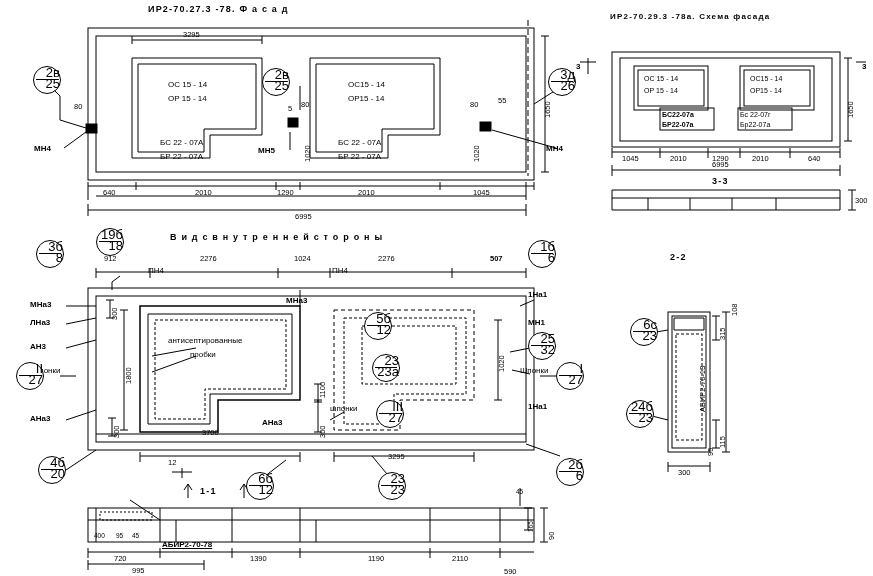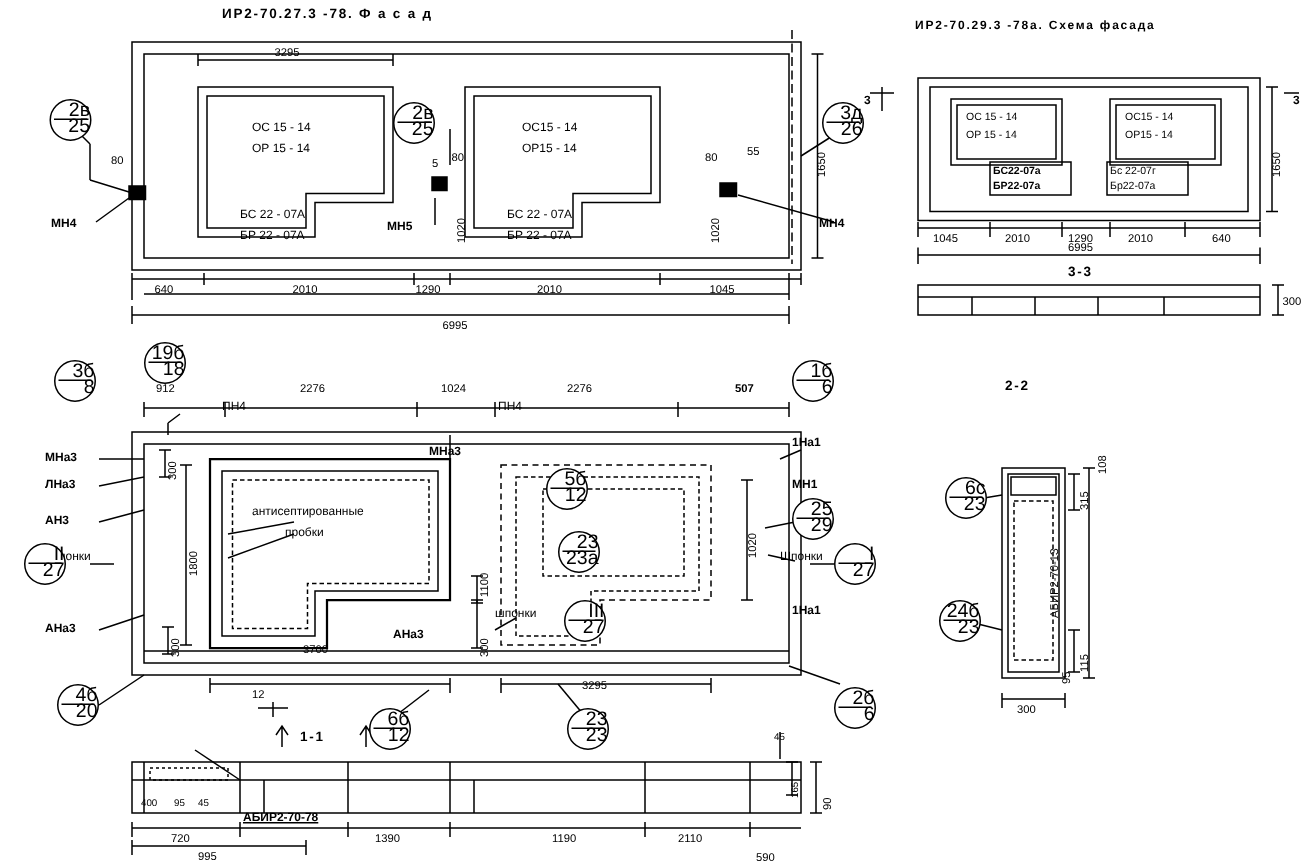--- a/index.html
+++ b/index.html
@@ -146,20 +146,21 @@
       <path d="M130 500 L160 520"></path>
       <path d="M520 488 L520 506"></path>
 
       <path d="M188 484 L188 498 M184 490 L188 484 L192 490"></path>
       <path d="M244 484 L244 498 M240 490 L244 484 L248 490"></path>
     </g>
   </svg>
 
   <div class="ttl" style="left:148px;top:4px;">ИР2-70.27.3 -78.   Ф а с а д</div>
   <div class="ttl" style="left:610px;top:12px;font-size:8px;">ИР2-70.29.3 -78а. Схема фасада</div>
+  <div class="ttl" style="left:170px;top:232px;">В и д   с   в н у т р е н н е й   с т о р о н ы</div>
   <div class="ttl" style="left:712px;top:176px;font-size:9px;">3-3</div>
   <div class="ttl" style="left:670px;top:252px;font-size:9px;">2-2</div>
   <div class="ttl" style="left:200px;top:486px;font-size:9px;">1-1</div>
 
   <div class="dim" style="left:183px;top:30px;">3295</div>
 
   <div class="lbl" style="left:168px;top:80px;">ОС 15 - 14</div>
   <div class="lbl" style="left:168px;top:94px;">ОР 15 - 14</div>
   <div class="lbl" style="left:348px;top:80px;">ОС15 - 14</div>
   <div class="lbl" style="left:348px;top:94px;">ОР15 - 14</div>
@@ -288,21 +289,21 @@
     <div class="bm">12</div>
   </div>
   <div class="bal" style="left:372px;top:354px;">
     <div class="t">23</div>
     <div class="ln"></div>
     <div class="bm">23а</div>
   </div>
   <div class="bal" style="left:528px;top:332px;">
     <div class="t">25</div>
     <div class="ln"></div>
-    <div class="bm">29</div>
+    <div class="bm">32</div>
   </div>
   <div class="bal" style="left:16px;top:362px;">
     <div class="t">II</div>
     <div class="ln"></div>
     <div class="bm">27</div>
   </div>
   <div class="bal" style="left:556px;top:362px;">
     <div class="t">I</div>
     <div class="ln"></div>
     <div class="bm">27</div>

